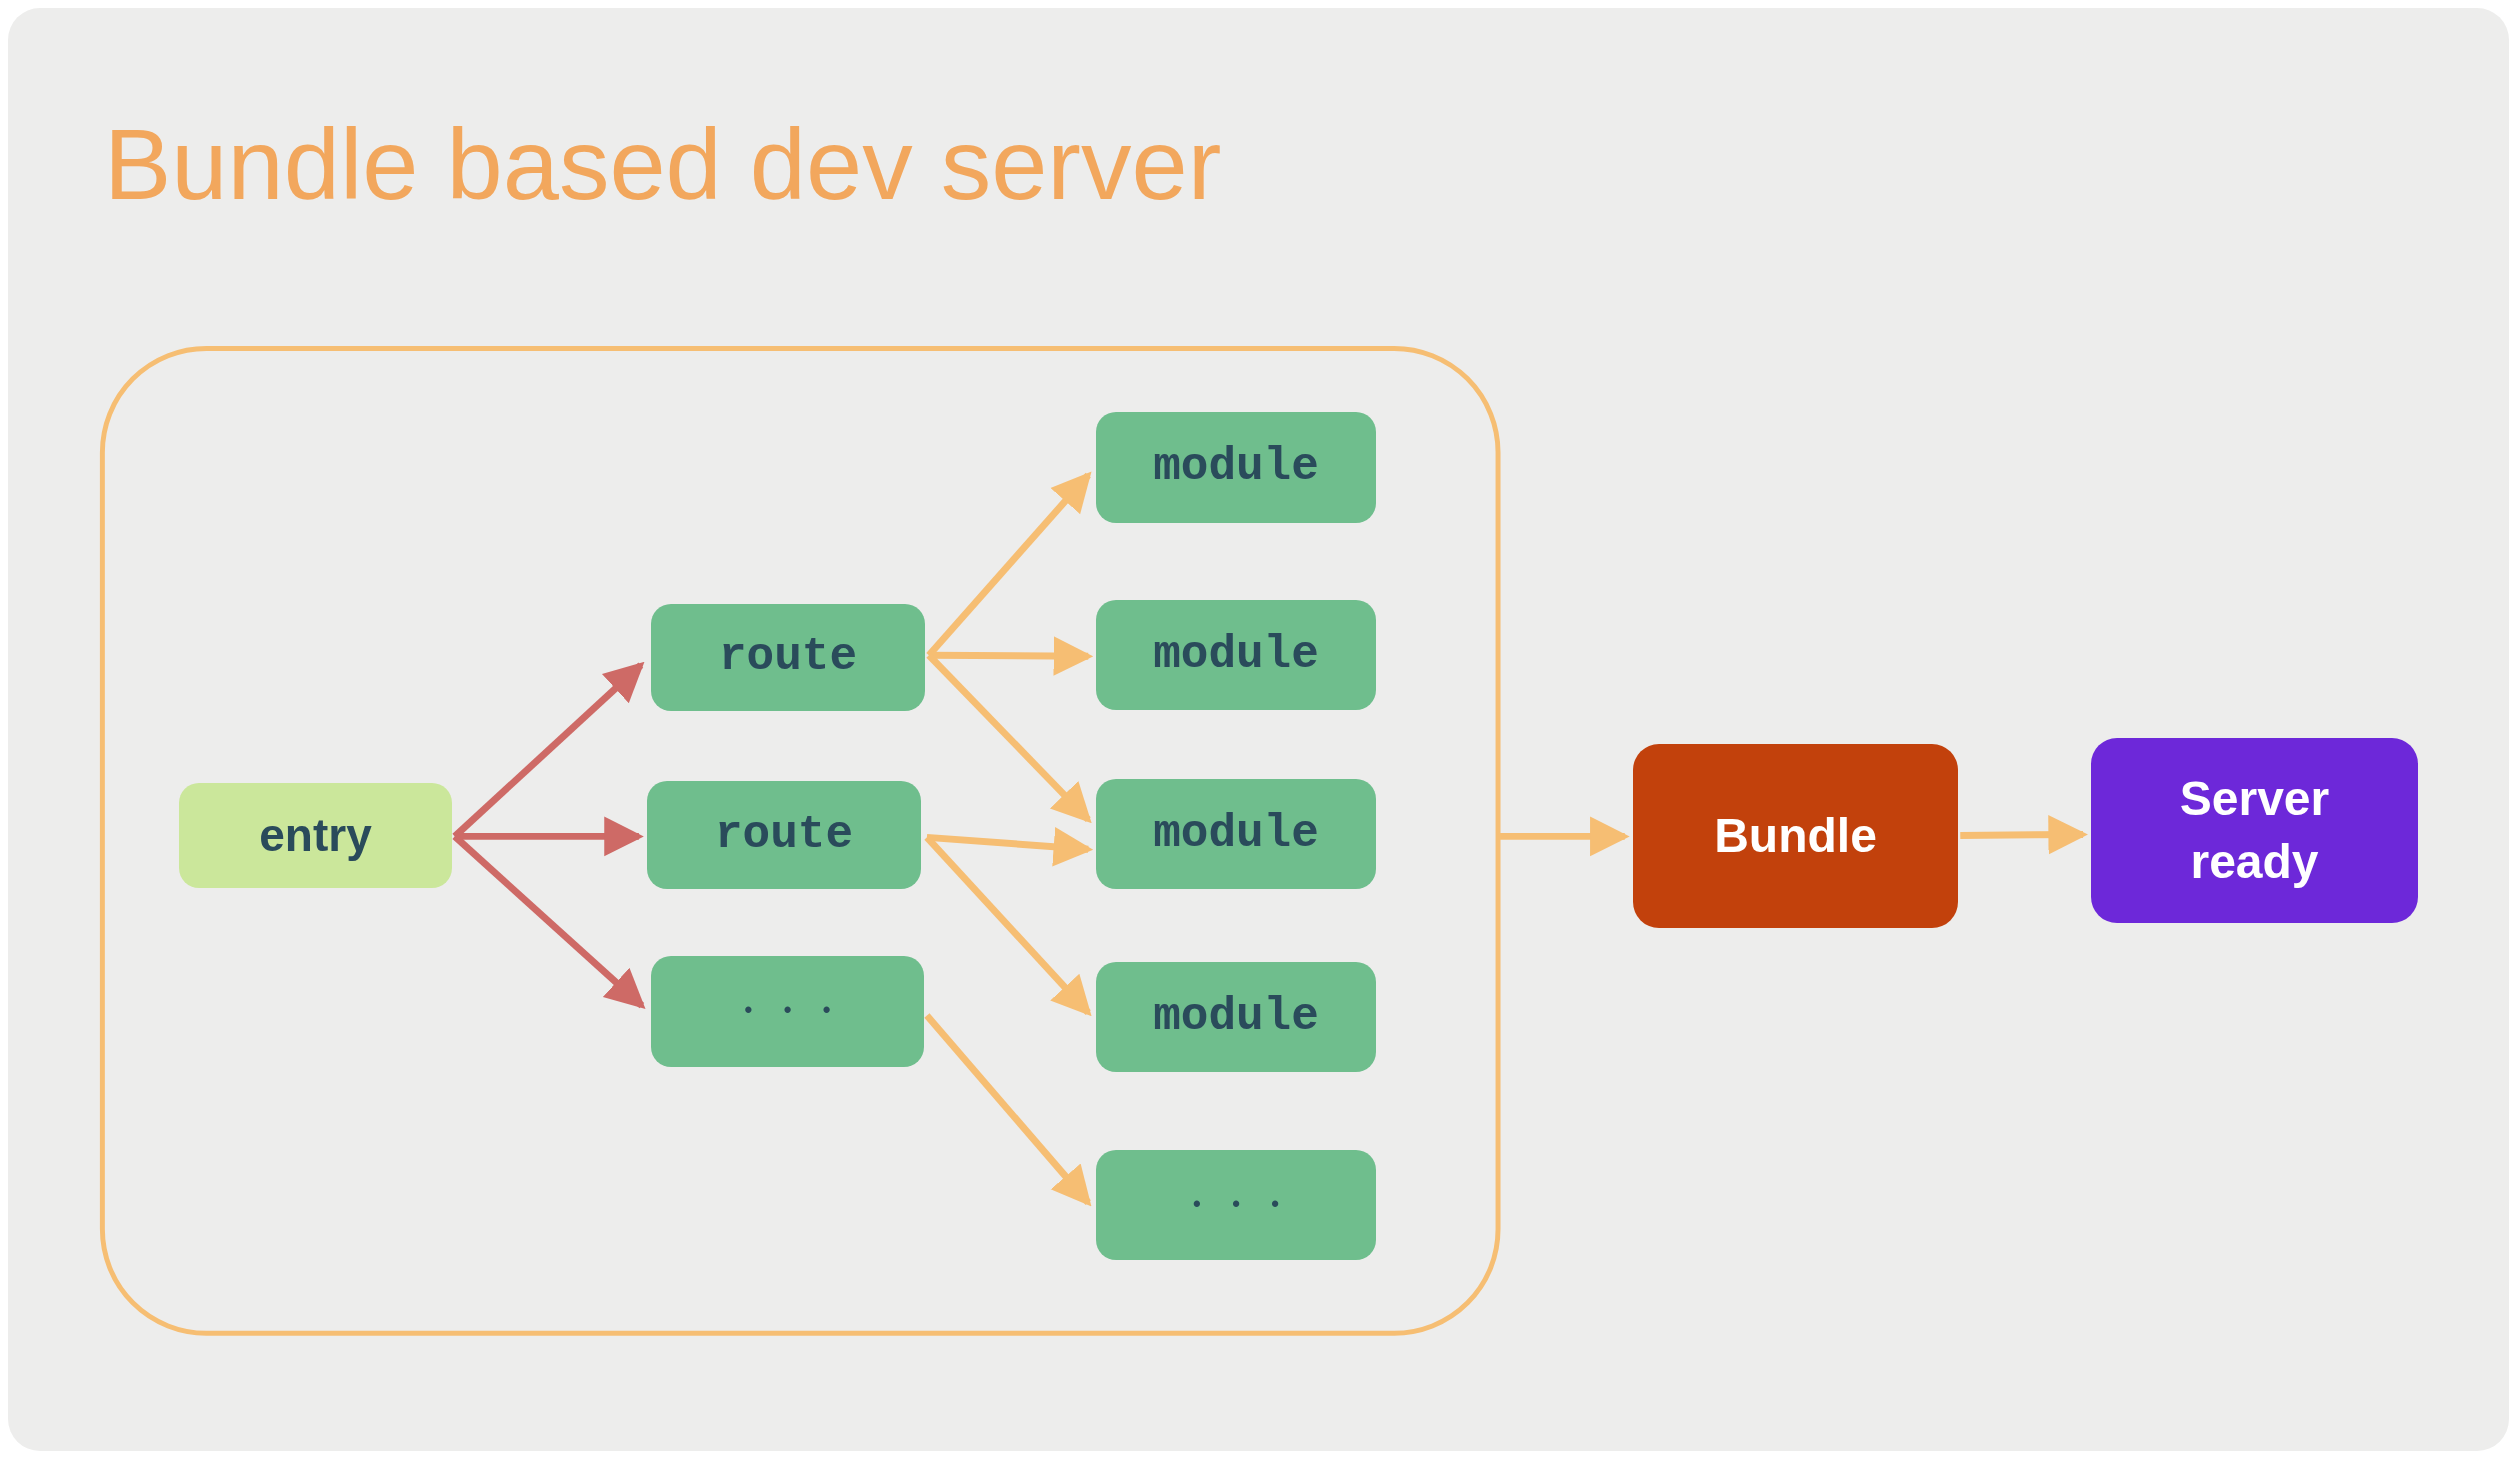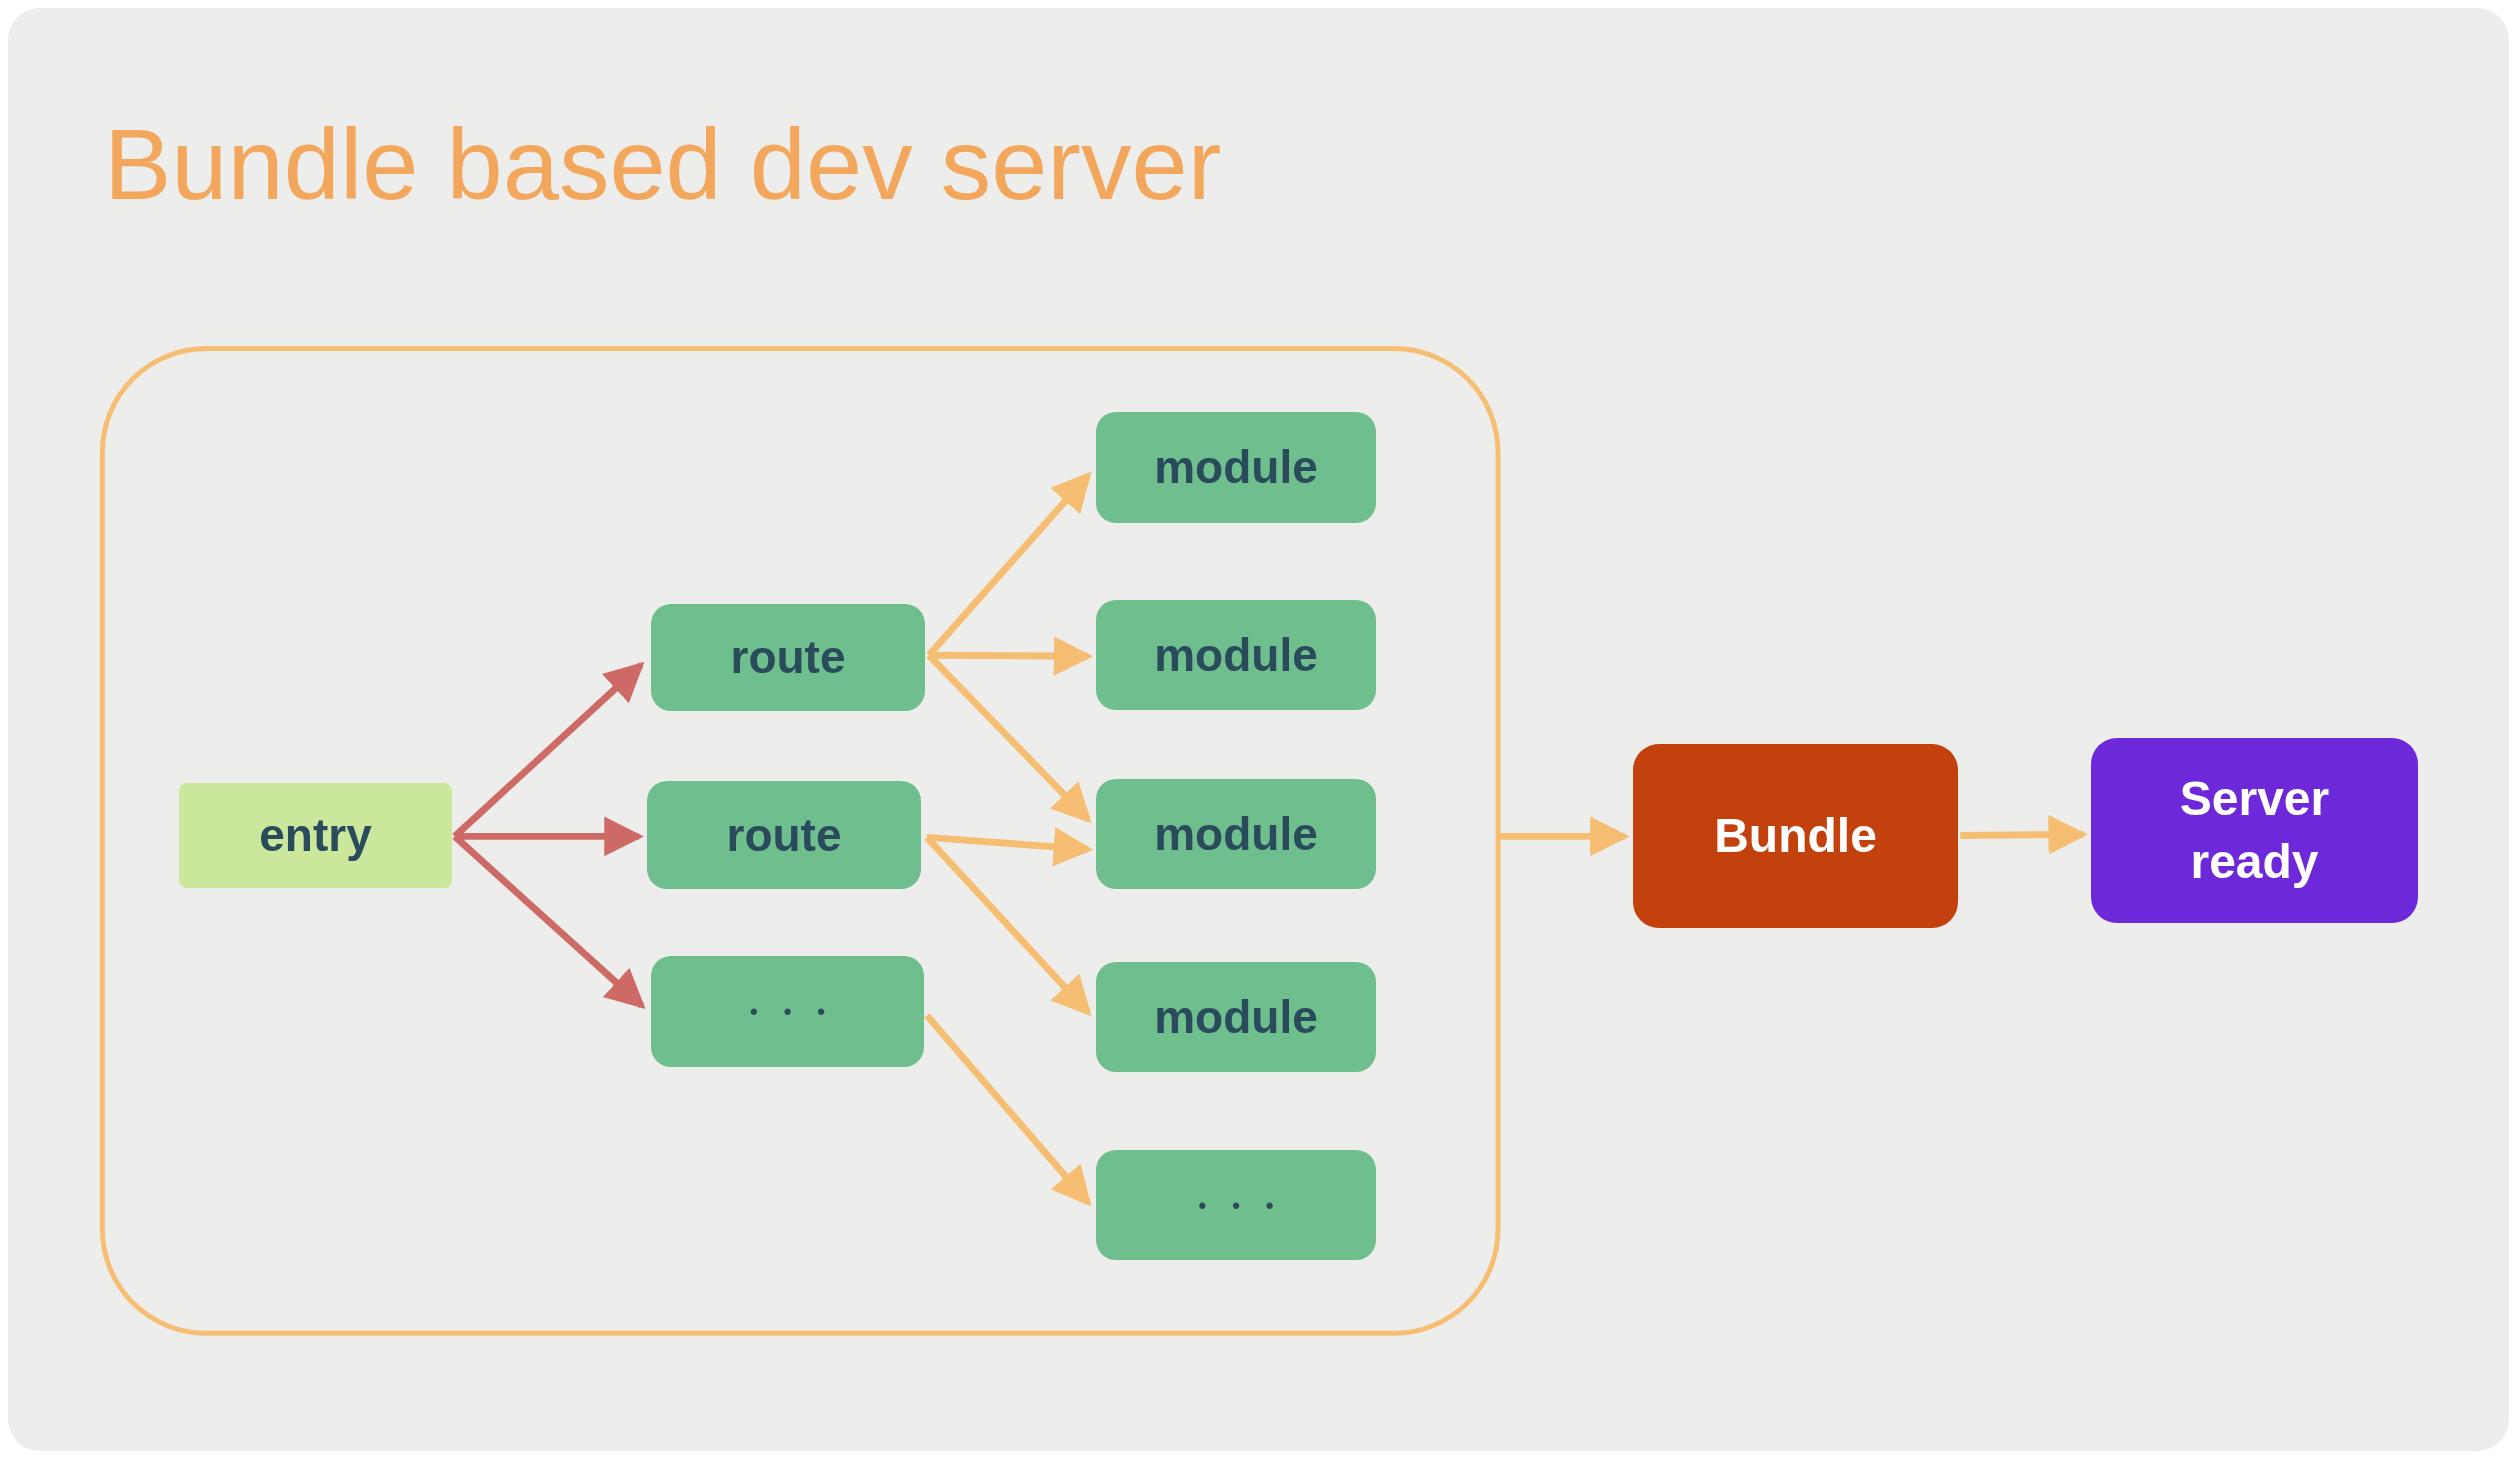--- a/index.html
+++ b/index.html
@@ -18,30 +18,30 @@
     font-size:101px;font-weight:500;letter-spacing:0px;
     color:#F2A75D;white-space:nowrap;
   }
   svg.layer{position:absolute;left:0;top:0;width:2517px;height:1459px;}
   .node{
     position:absolute;display:flex;align-items:center;justify-content:center;
     border-radius:20px;
     color:#2A4B5B;font-weight:700;font-size:46px;line-height:1.1;
     text-align:center;
   }
-  .node.green{background:#6FBE8D;}
+  .node.green{background:#6FBE8D;font-family:Liberation Mono, monospace;}
   .node.lightgreen{background:#CBE79B;}
   .node.purple{background:#c2410c;border-radius:26px;color:#ffffff;font-size:48px;}
   .node.teal{background:#6d28d9;border-radius:26px;color:#ffffff;font-size:48px;}
   .dots{
     font-size:22px;letter-spacing:26px;margin-right:-26px;
     transform:translateY(1px);
   }
   
-  .n-entry {left:179px; top:783px; width:273px; height:105px;border-radius:8px;}
+  .n-entry {left:179px; top:783px; width:273px; height:105px;}
   .n-route1{left:651px; top:604px; width:274px; height:107px;}
   .n-route2{left:647px; top:781px; width:274px; height:108px;}
   .n-dotsL {left:651px; top:956px; width:273px; height:111px;}
   .n-m1{left:1096px; top:412px; width:280px; height:111px;}
   .n-m2{left:1096px; top:600px; width:280px; height:110px;}
   .n-m3{left:1096px; top:779px; width:280px; height:110px;}
   .n-m4{left:1096px; top:962px; width:280px; height:110px;}
   .n-m5{left:1096px; top:1150px; width:280px; height:110px;}
   .n-bundle{left:1633px; top:744px; width:325px; height:184px;}
   .n-server{left:2091px; top:738px; width:327px; height:185px;}

